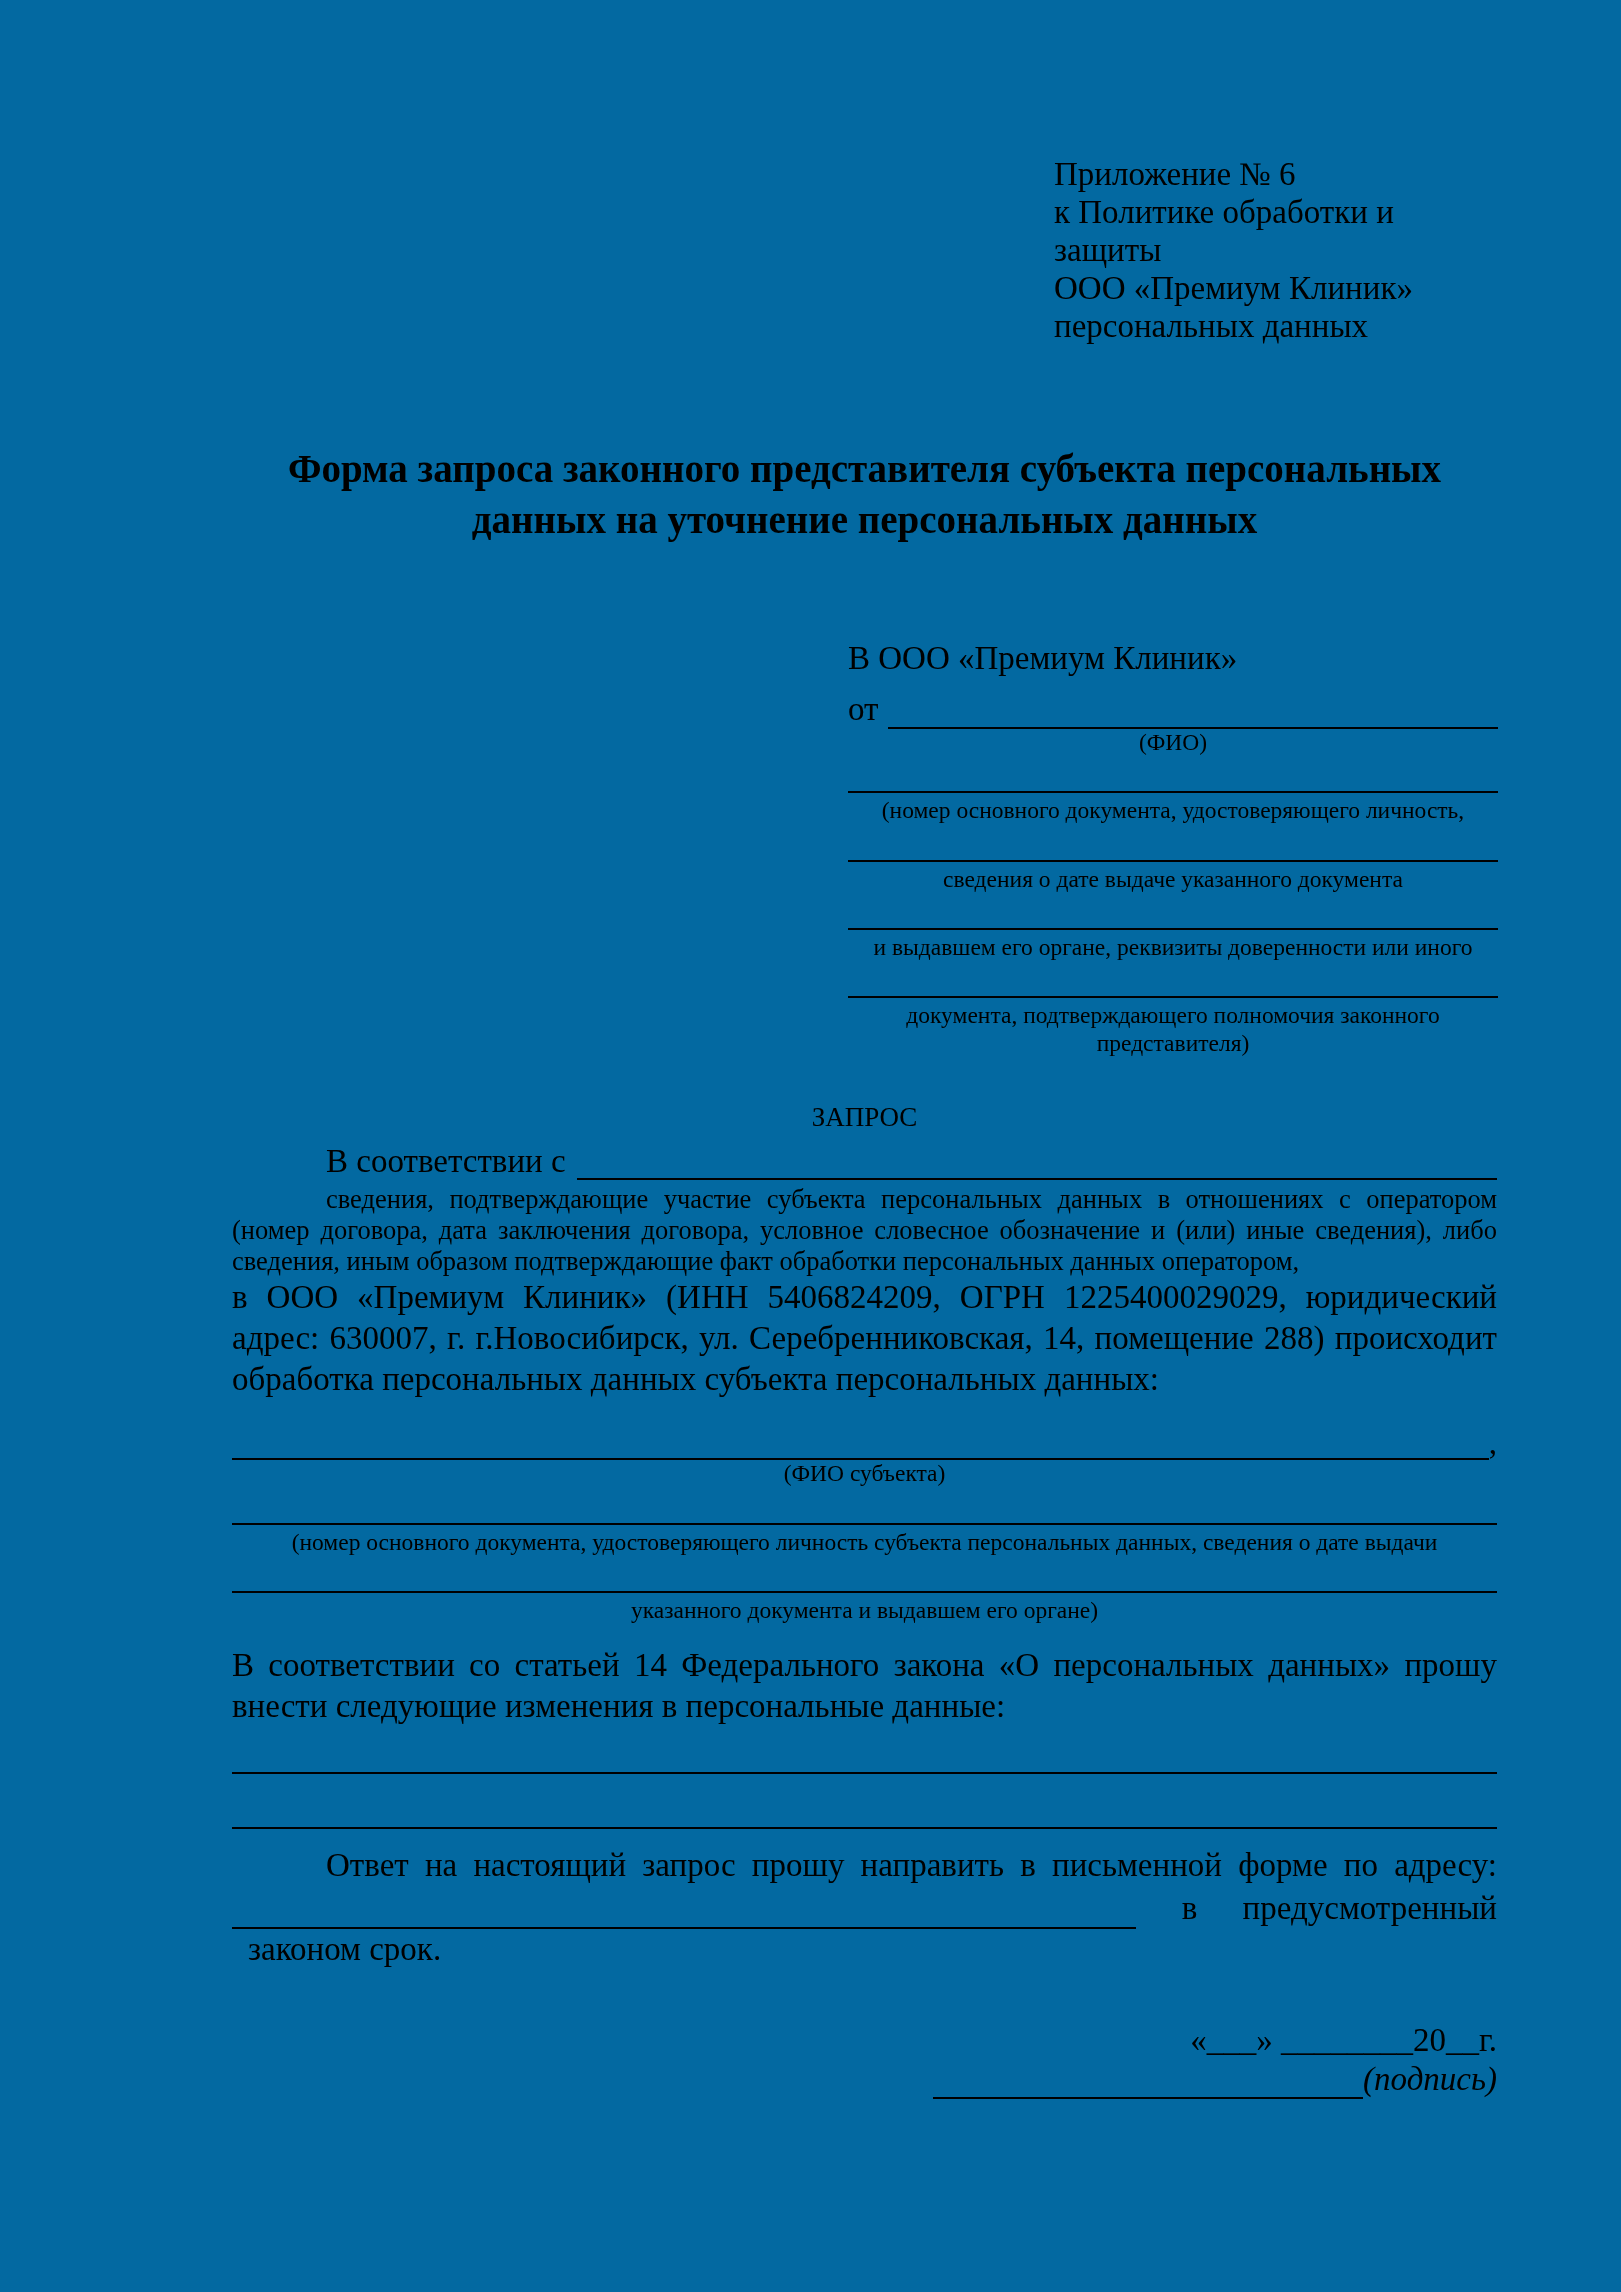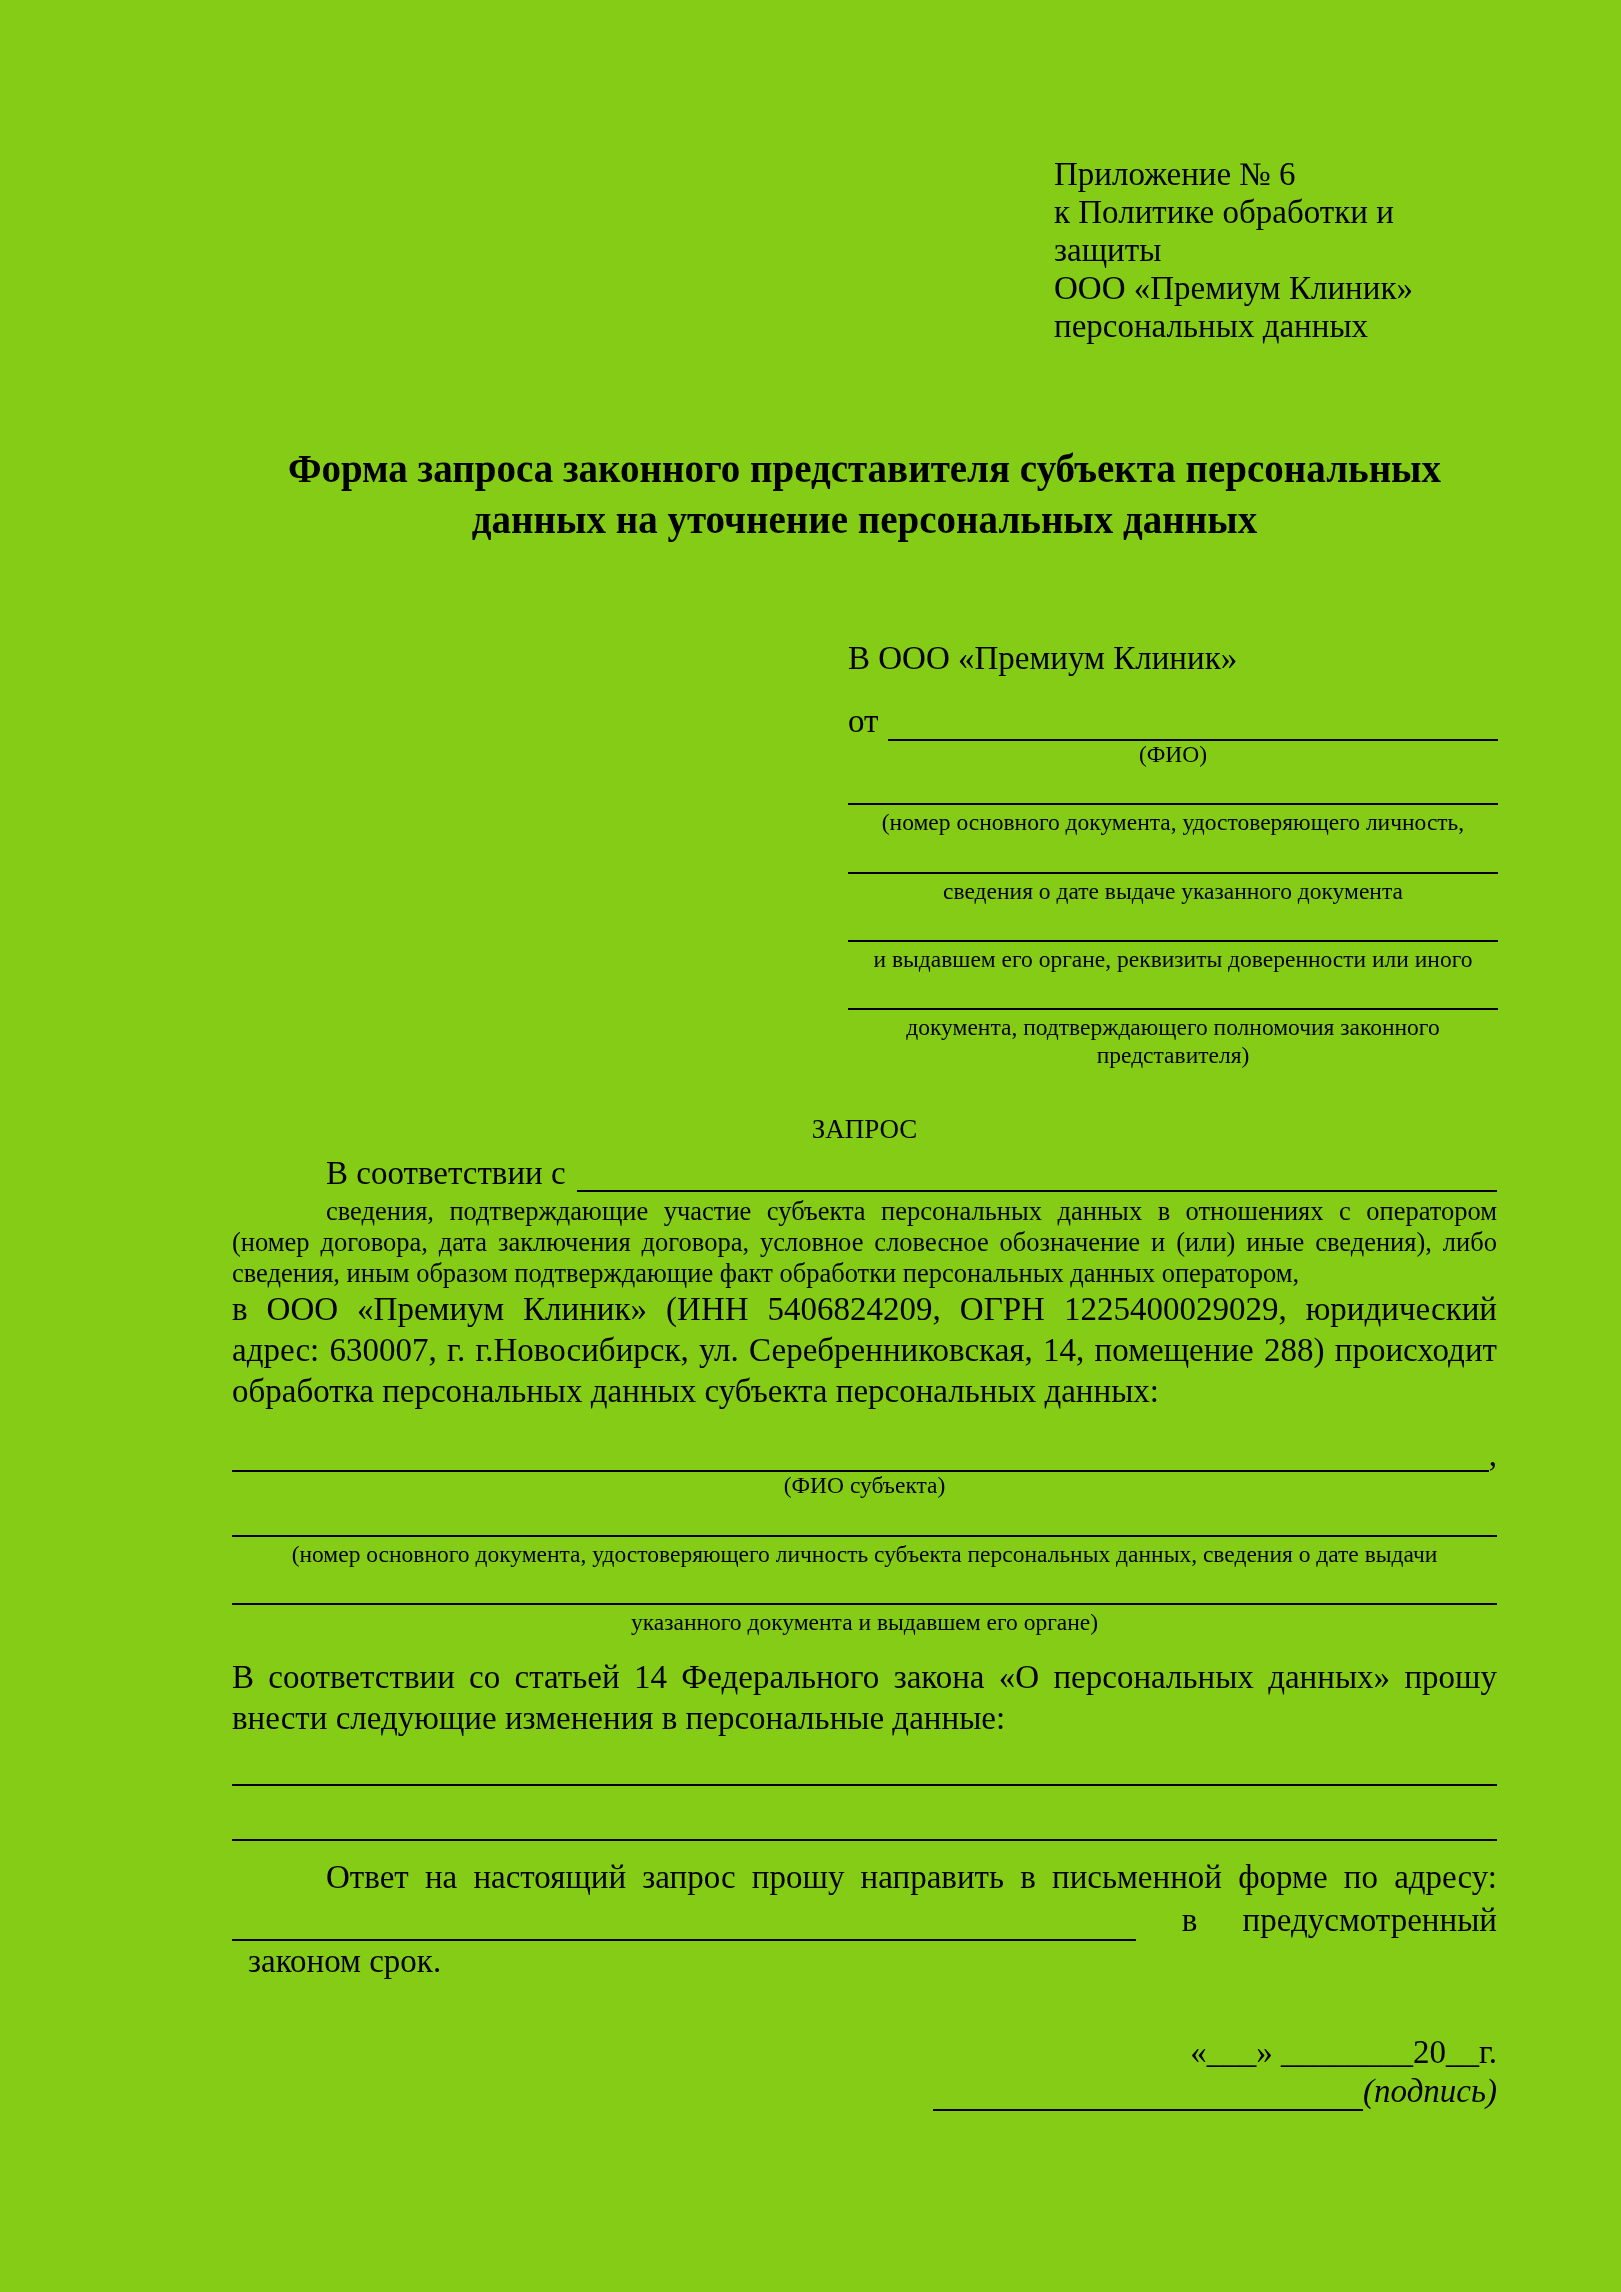--- a/index.html
+++ b/index.html
@@ -4,21 +4,21 @@
 <style>
   html, body {
     margin: 0;
     padding: 0;
     background: #ffffff;
   }
   .page {
     position: relative;
     width: 1621px;
     height: 2293px;
-    background: #84cc16;
+    background: #0369a1;
     color: #000000;
     font-family: "Liberation Serif", "DejaVu Serif", serif;
     overflow: hidden;
   }
   .content {
     position: absolute;
     left: 232px;
     top: 0;
     width: 1265px;
   }
@@ -43,21 +43,21 @@
   .addressee {
     margin-top: 94px;
     margin-left: 616px;
     width: 650px;
     font-size: 33px;
     line-height: 39px;
   }
   .from-row {
     display: flex;
     align-items: flex-end;
-    margin-top: 20px;
+    margin-top: 8px;
     height: 43px;
   }
   .from-row .from-label { white-space: nowrap; padding-right: 9.8px; }
   .blank-fill {
     flex: 1;
     border-bottom: 2.9px solid #000;
     height: 37px;
   }
   .caption {
     font-size: 23.5px;

